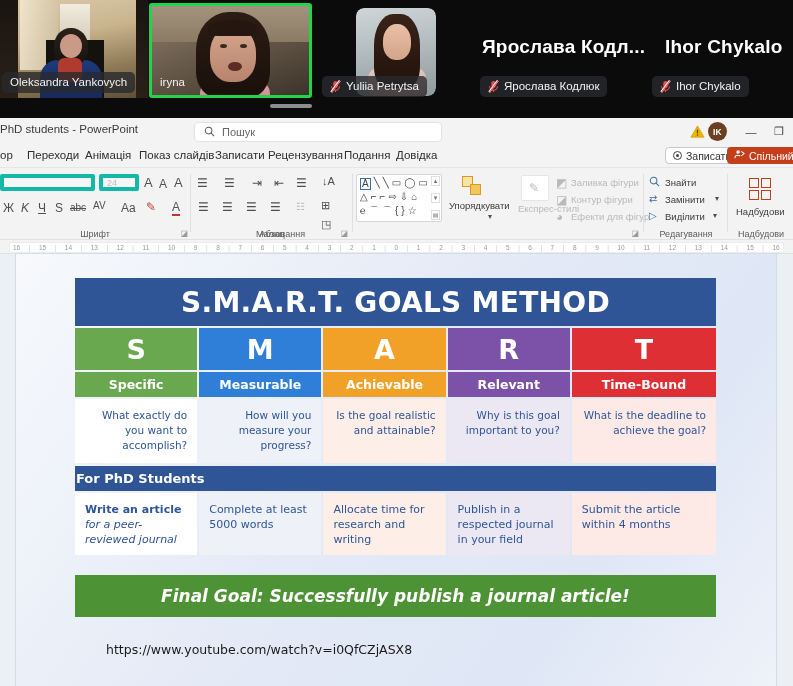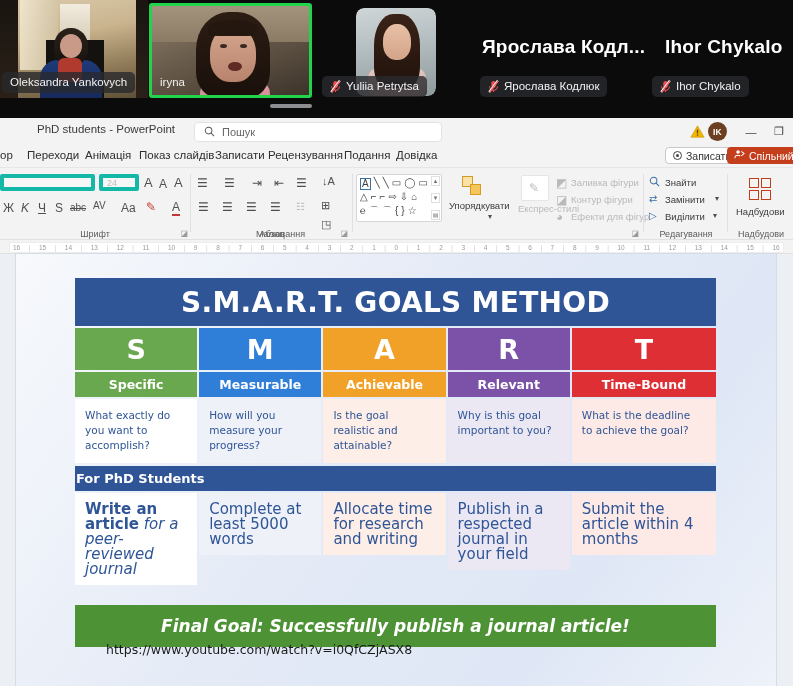--- a/index.html
+++ b/index.html
@@ -152,21 +152,21 @@
 
   
   .ppt { position:absolute; left:0; top:118px; width:793px; height:568px; background:#f3f3f3; }
 
   .titlebar {
     position:relative; height:27px; background:#f3f3f3;
     display:flex; align-items:center;
   }
   .doc-title {
     position:absolute; left:0; top:5px;
-    font-size:11.5px; color:#3a3a3a; white-space:nowrap;padding-left:37px;
+    font-size:11.5px; color:#3a3a3a; white-space:nowrap;
   }
   .searchbox {
     position:absolute; left:194px; top:4px; width:248px; height:20px;
     background:#ffffff; border:1px solid #e3e3e3; border-radius:4px;
     display:flex; align-items:center; gap:7px; padding-left:9px;
   }
   .searchbox .ph { font-size:11px; color:#666; }
   .warn-ico { position:absolute; left:690px; top:6px; width:15px; height:15px; }
   .avatar {
     position:absolute; left:708px; top:4px; width:19px; height:19px;
@@ -315,33 +315,34 @@
     height:42px; display:flex; align-items:center; justify-content:center;
     color:#fff; font-size:27px; font-weight:800;
     font-family:"DejaVu Sans", sans-serif;
   }
   .word-cell {
     height:25px; display:flex; align-items:center; justify-content:center;
     color:#fff; font-size:12.5px; font-weight:700;
     font-family:"DejaVu Sans", sans-serif;
   }
   .q-cell {
-    min-height:64px; padding:9px 16px 8px 10px;
+    min-height:64px; padding:9px 10px 8px 10px;
     color:#2f5597; font-size:10.5px; line-height:15px;
     font-family:"DejaVu Sans", sans-serif;
+    text-align:right;
   }
   .phd-bar {
     margin-top:3px; height:25px; background:#2f5597;
     display:flex; align-items:center;
     color:#fff; font-size:13px; font-weight:700; padding-left:1px;
     font-family:"DejaVu Sans", sans-serif;
   }
   .a-cell {
     min-height:62px; padding:9px 10px 8px 10px;
-    color:#2f5597; font-size:15px; line-height:15px;
+    color:#2f5597; font-size:11px; line-height:15px;
     font-family:"DejaVu Sans", sans-serif;
   }
   .a-cell b { font-weight:700; }
   .a-cell i { font-style:italic; }
   .final-bar {
     margin-top:20px; height:42px; background:#4d9234;
     display:flex; align-items:center; justify-content:center;
     color:#fff; font-size:17px; font-style:italic; font-weight:600;
     font-family:"DejaVu Sans", sans-serif;
   }

